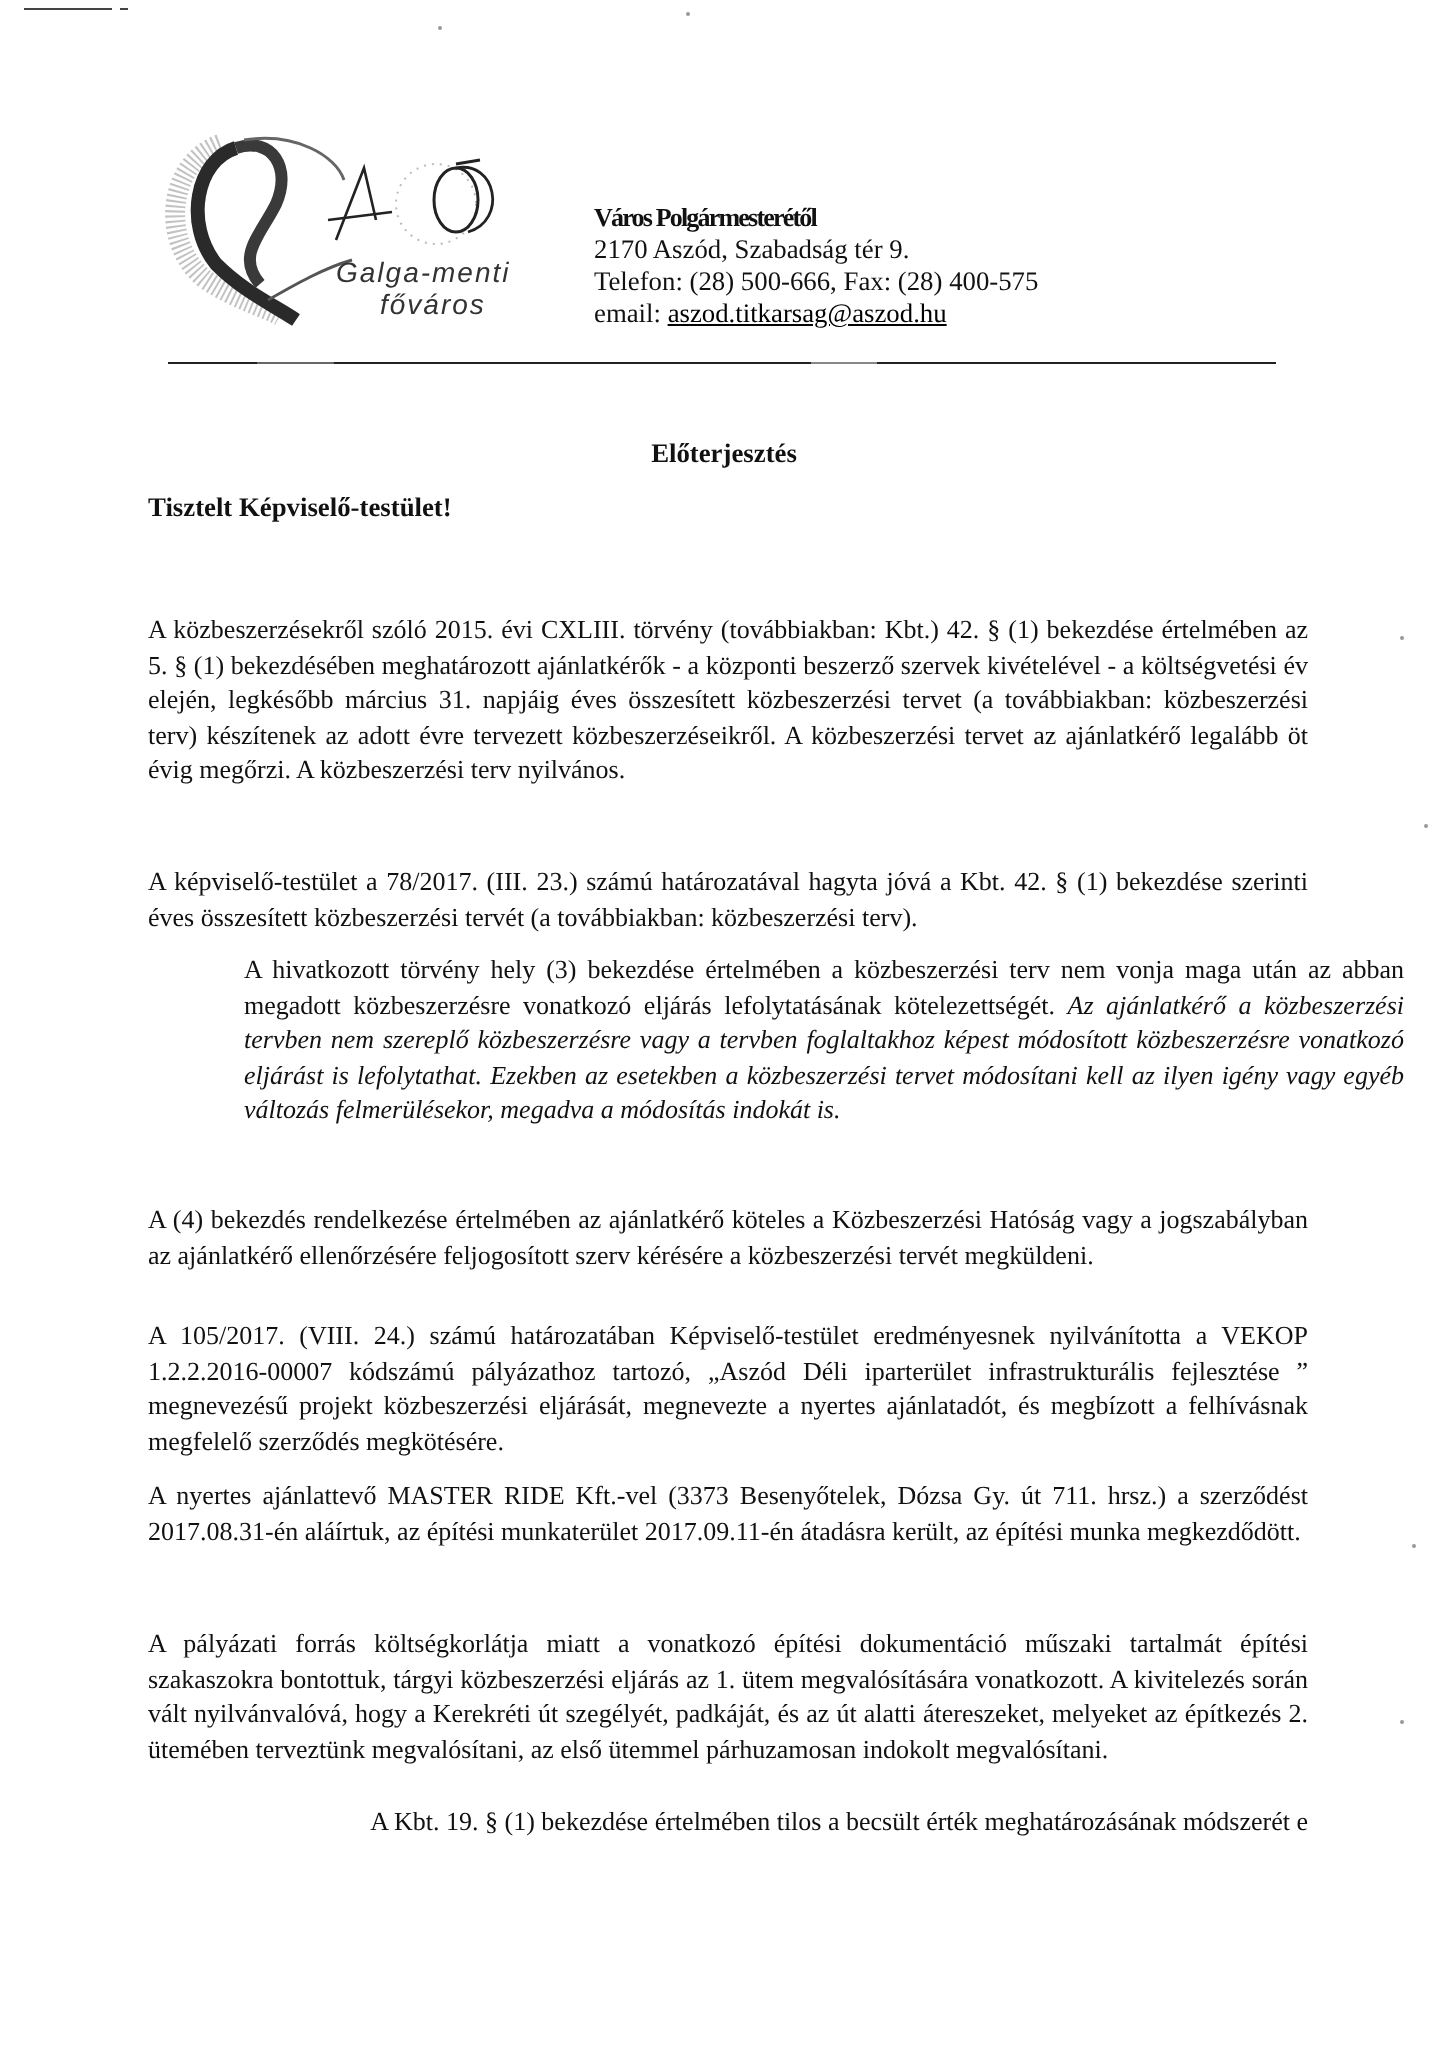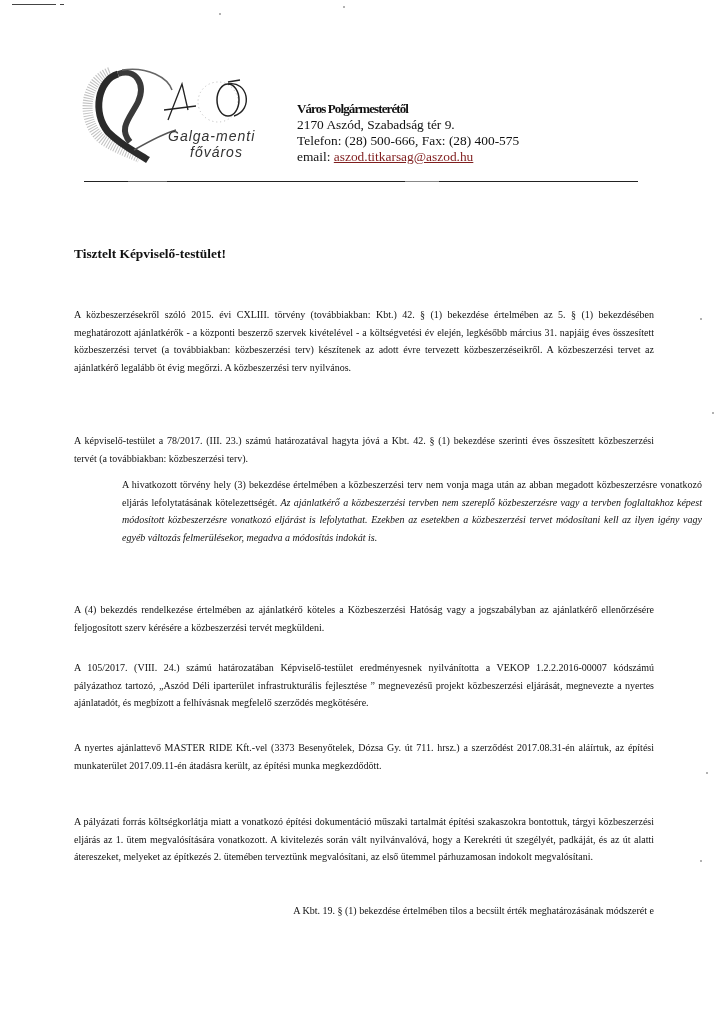--- a/index.html
+++ b/index.html
@@ -2,25 +2,25 @@
 <html><head>
 <meta charset="utf-8">
 <style>
   html, body { margin: 0; padding: 0; background: #ffffff; }
   body { width: 724px; height: 1024px; position: relative; overflow: hidden; color: #111; font-family: "Liberation Serif", serif; }
   .scan-mark { position: absolute; height: 1px; background: #444; }
   .logo { position: absolute; left: 78px; top: 62px; width: 190px; height: 105px; }
   .logo-script { position: absolute; font-family: Liberation Sans, sans-serif; font-style: italic; font-size: 14px; color: #333; letter-spacing: 1px; }
   .letterhead { position: absolute; left: 297px; top: 101px; font-size: 13.4px; line-height: 16px; }
   .letterhead .office { font-weight: bold; letter-spacing: -0.9px; font-size: 13px; }
-  .letterhead .email-link { text-decoration: underline; color: #7f1d1d; }
+  .letterhead .email-link { text-decoration: underline; color: #000000; }
   .header-rule { position: absolute; left: 84px; top: 181px; width: 554px; height: 1px; background: linear-gradient(90deg,#222 0 8%,#666 8% 15%,#222 15% 58%,#888 58% 64%,#222 64% 100%); }
   .title-block { position: absolute; left: 0; width: 724px; top: 219px; text-align: center; font-weight: bold; font-size: 13.4px; line-height: 16px; }
   .salutation { position: absolute; left: 74px; top: 246px; font-weight: bold; font-size: 13.4px; }
-  .para { position: absolute; left: 74px; width: 580px; font-size: 10px; line-height: 17.6px; text-align: justify; }
+  .para { position: absolute; left: 74px; width: 580px; font-size: 13px; line-height: 17.6px; text-align: justify; }
   .para .it { font-style: italic; }
   .speck { position: absolute; width: 2px; height: 2px; background: #999; border-radius: 1px; }
 </style>
 </head>
 <body>
 
 <div class="scan-mark" style="left:12px;top:4px;width:44px;"></div>
 <div class="scan-mark" style="left:60px;top:4px;width:4px;"></div>
 <div class="speck" style="left:343px;top:6px;"></div>
 <div class="speck" style="left:219px;top:13px;"></div>
@@ -51,20 +51,21 @@
   <div>2170 Aszód, Szabadság tér 9.</div>
   <div>Telefon: (28) 500-666, Fax: (28) 400-575</div>
   <div>
     <span>email: </span><span class="email-link">aszod.titkarsag@aszod.hu</span>
   </div>
 </div>
 
 <div class="header-rule"></div>
 
 <div class="title-block">
+  <div>Előterjesztés</div>
 </div>
 
 <div class="salutation">Tisztelt Képviselő-testület!</div>
 
 <div class="para" style="top:306px;">A közbeszerzésekről szóló 2015. évi CXLIII. törvény (továbbiakban: Kbt.) 42. § (1) bekezdése értelmében az 5. § (1) bekezdésében meghatározott ajánlatkérők - a központi beszerző szervek kivételével - a költségvetési év elején, legkésőbb március 31. napjáig éves összesített közbeszerzési tervet (a továbbiakban: közbeszerzési terv) készítenek az adott évre tervezett közbeszerzéseikről. A közbeszerzési tervet az ajánlatkérő legalább öt évig megőrzi. A közbeszerzési terv nyilvános.</div>
 <div class="para" style="top:432px;">A képviselő-testület a 78/2017. (III. 23.) számú határozatával hagyta jóvá a Kbt. 42. § (1) bekezdése szerinti éves összesített közbeszerzési tervét (a továbbiakban: közbeszerzési terv).</div>
 <div class="para" style="top:476px;margin-left:48px;">
   <span>A hivatkozott törvény hely (3) bekezdése értelmében a közbeszerzési terv nem vonja maga után az abban megadott közbeszerzésre vonatkozó eljárás lefolytatásának kötelezettségét. </span><span class="it">Az ajánlatkérő a közbeszerzési tervben nem szereplő közbeszerzésre vagy a tervben foglaltakhoz képest módosított közbeszerzésre vonatkozó eljárást is lefolytathat. Ezekben az esetekben a közbeszerzési tervet módosítani kell az ilyen igény vagy egyéb változás felmerülésekor, megadva a módosítás indokát is.</span>
 </div>
 <div class="para" style="top:601px;">A (4) bekezdés rendelkezése értelmében az ajánlatkérő köteles a Közbeszerzési Hatóság vagy a jogszabályban az ajánlatkérő ellenőrzésére feljogosított szerv kérésére a közbeszerzési tervét megküldeni.</div>

